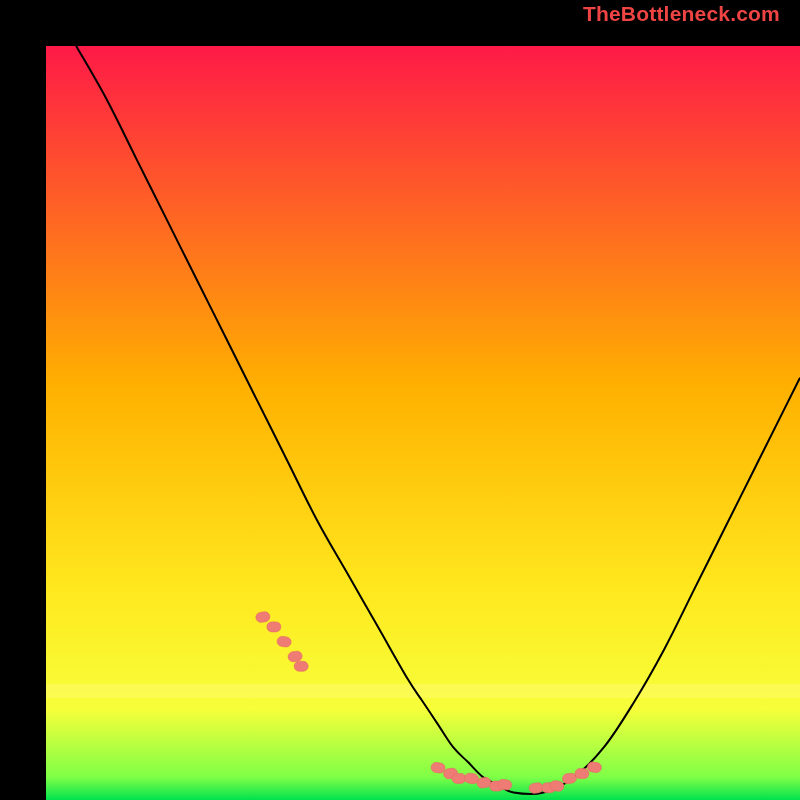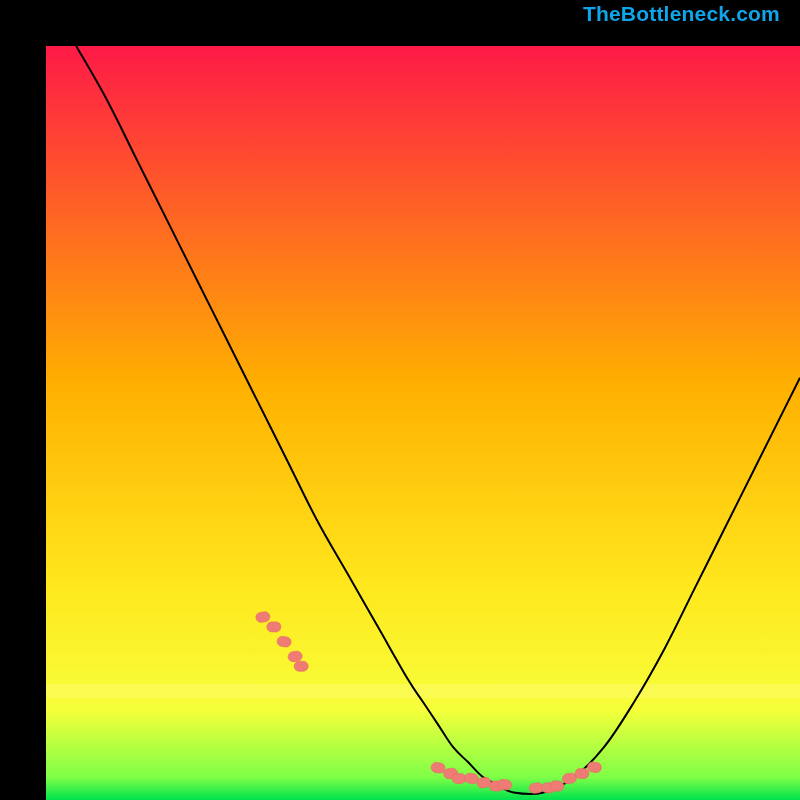--- a/index.html
+++ b/index.html
@@ -17,21 +17,21 @@
     left: 0;
     width: 800px;
     height: 800px;
     box-sizing: border-box;
     border: 23px solid #000;
   }
   .watermark {
     position: absolute;
     top: 2px;
     right: 20px;
-    color: #0ea5e9;
+    color: #ef4444;
     font-size: 21px;
     font-weight: 600;
     z-index: 50;
     letter-spacing: 0.2px;
   }
   svg.plot {
     position: absolute;
     top: 23px;
     left: 23px;
     width: 754px;

